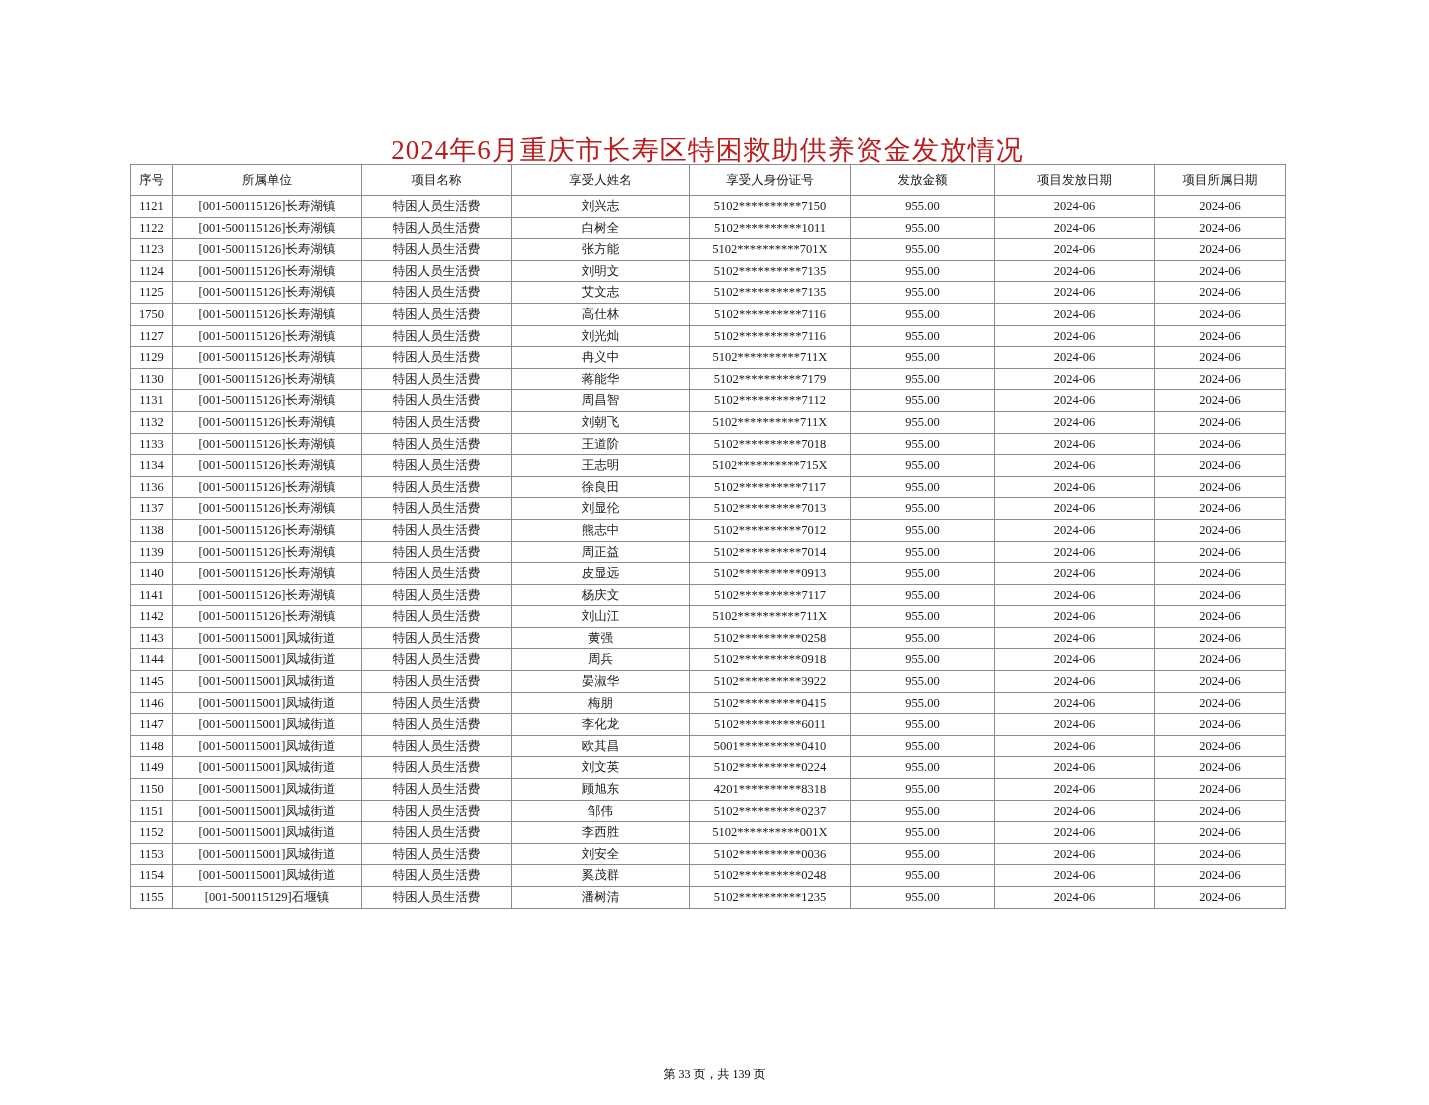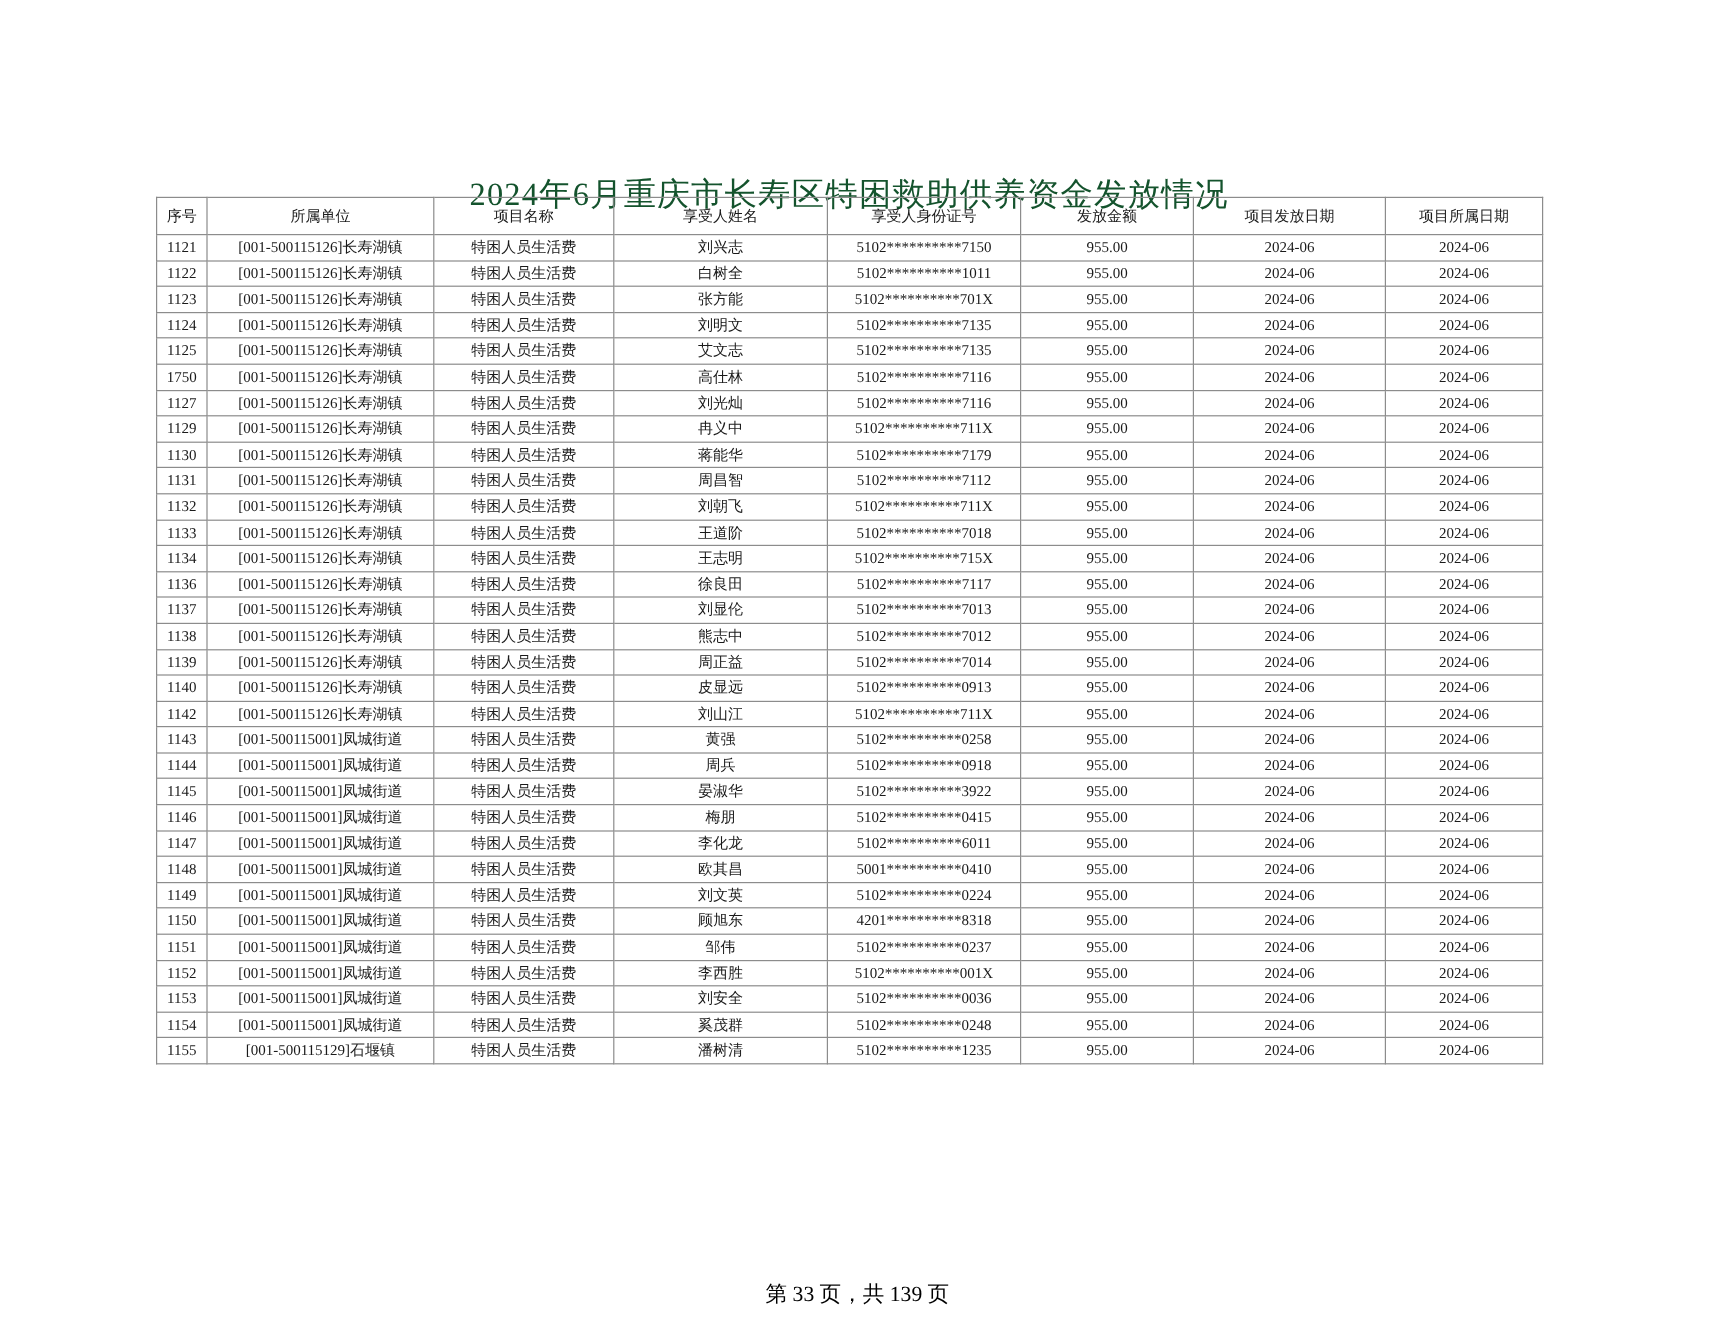--- a/index.html
+++ b/index.html
@@ -9,28 +9,28 @@
   }
   body {
     width: 1429px;
     height: 1105px;
     position: relative;
     font-family: "Liberation Sans", "DejaVu Sans", sans-serif;
     color: #1a1a1a;
   }
   .doc-title {
     position: absolute;
-    top: 144px;
+    top: 132px;
     left: 130px;
     width: 1155px;
     text-align: center;
     font-family: "Liberation Serif", "DejaVu Serif", serif;
     font-size: 27px;
     font-weight: 400;
-    color: #14532d;
+    color: #b91c1c;
     letter-spacing: 1px;
     white-space: nowrap;
   }
   .table-wrap {
     position: absolute;
     top: 164px;
     left: 130px;
     font-family: Liberation Serif, serif;
   }
   table.fund-table {
@@ -58,21 +58,21 @@
     height: 20.6px;
     line-height: 20.6px;
   }
   .doc-footer {
     position: absolute;
     top: 1066px;
     left: 0;
     width: 1429px;
     text-align: center;
     font-family: "Liberation Serif", "DejaVu Serif", serif;
-    font-size: 18px;
+    font-size: 12px;
     color: #000000;
   }
 </style>
 </head>
 <body>
 
 <div class="doc-title">2024年6月重庆市长寿区特困救助供养资金发放情况</div>
 
 <div class="table-wrap">
   <table class="fund-table">
@@ -273,20 +273,30 @@
           <td>1140</td>
           <td>[001-500115126]长寿湖镇</td>
           <td>特困人员生活费</td>
           <td>皮显远</td>
           <td>5102**********0913</td>
           <td>955.00</td>
           <td>2024-06</td>
           <td>2024-06</td>
         </tr>
         <tr>
+          <td>1141</td>
+          <td>[001-500115126]长寿湖镇</td>
+          <td>特困人员生活费</td>
+          <td>杨庆文</td>
+          <td>5102**********7117</td>
+          <td>955.00</td>
+          <td>2024-06</td>
+          <td>2024-06</td>
+        </tr>
+        <tr>
           <td>1142</td>
           <td>[001-500115126]长寿湖镇</td>
           <td>特困人员生活费</td>
           <td>刘山江</td>
           <td>5102**********711X</td>
           <td>955.00</td>
           <td>2024-06</td>
           <td>2024-06</td>
         </tr>
         <tr>

